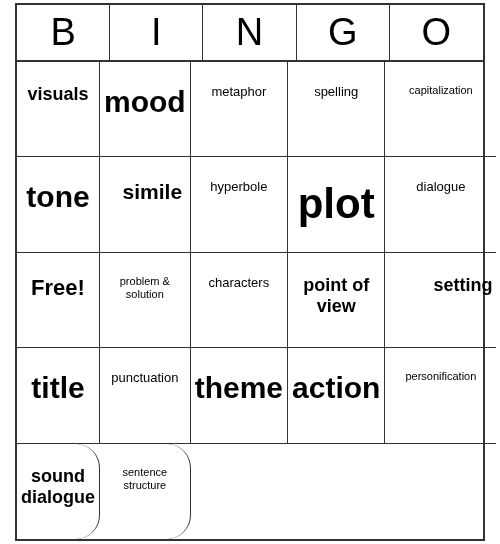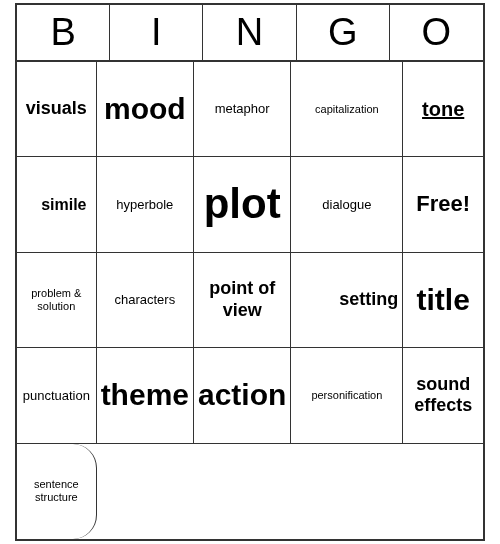--- a/index.html
+++ b/index.html
@@ -33,21 +33,21 @@
     }
     .bingo-grid {
       display: grid;
       grid-template-columns: repeat(5, 1fr);
       grid-template-rows: repeat(5, 1fr);
     }
     .bingo-cell {
       border-right: 1px solid #333;
       border-bottom: 1px solid #333;
       display: flex;
-      align-items: center;
+      align-items: flex-start;
       justify-content: center;
       text-align: center;
       padding: 22px 4px;
       min-height: 88px;
     }
     .bingo-cell:nth-child(5n) {
       border-right: none;
     }
     .bingo-cell:nth-child(n+21) {
       border-bottom: none;
@@ -72,27 +72,30 @@
   <div class="bingo-cell">
         <span class="cell-text" style="font-size: 18px; font-weight: bold;">visuals</span>
       </div>
       <div class="bingo-cell">
         <span class="cell-text" style="font-size: 30px; font-weight: bold;">mood</span>
       </div>
       <div class="bingo-cell">
         <span class="cell-text" style="font-size: 13px;">metaphor</span>
       </div>
       <div class="bingo-cell">
+        <span class="cell-text" style="font-size: 13px;">spelling</span>
+      </div>
+      <div class="bingo-cell">
         <span class="cell-text" style="font-size: 11px;">capitalization</span>
       </div>
       <div class="bingo-cell">
-        <span class="cell-text" style="font-size: 20px; font-weight: bold; text-decoration: underline;">tone</span>
+        <span class="cell-text" style="font-size: 30px; font-weight: bold;">tone</span>
       </div>
       <div class="bingo-cell">
-        <span class="cell-text" style="font-size: 16px; font-weight: bold; margin-left: 15px;">simile</span>
+        <span class="cell-text" style="font-size: 21px; font-weight: bold; margin-left: 15px;">simile</span>
       </div>
       <div class="bingo-cell">
         <span class="cell-text" style="font-size: 13px;">hyperbole</span>
       </div>
       <div class="bingo-cell">
         <span class="cell-text" style="font-size: 42px; font-weight: bold;">plot</span>
       </div>
       <div class="bingo-cell">
         <span class="cell-text" style="font-size: 13px;">dialogue</span>
       </div>
@@ -120,19 +123,19 @@
       <div class="bingo-cell">
         <span class="cell-text" style="font-size: 30px; font-weight: bold;">theme</span>
       </div>
       <div class="bingo-cell">
         <span class="cell-text" style="font-size: 30px; font-weight: bold;">action</span>
       </div>
       <div class="bingo-cell">
         <span class="cell-text" style="font-size: 11px;">personification</span>
       </div>
       <div class="bingo-cell">
-        <span class="cell-text" style="font-size: 18px; font-weight: bold;">sound effects</span>
+        <span class="cell-text" style="font-size: 18px; font-weight: bold;">sound dialogue</span>
       </div>
       <div class="bingo-cell">
         <span class="cell-text" style="font-size: 11px;">sentence structure</span>
       </div>
     </div>
 </div>
 
 </body></html>

